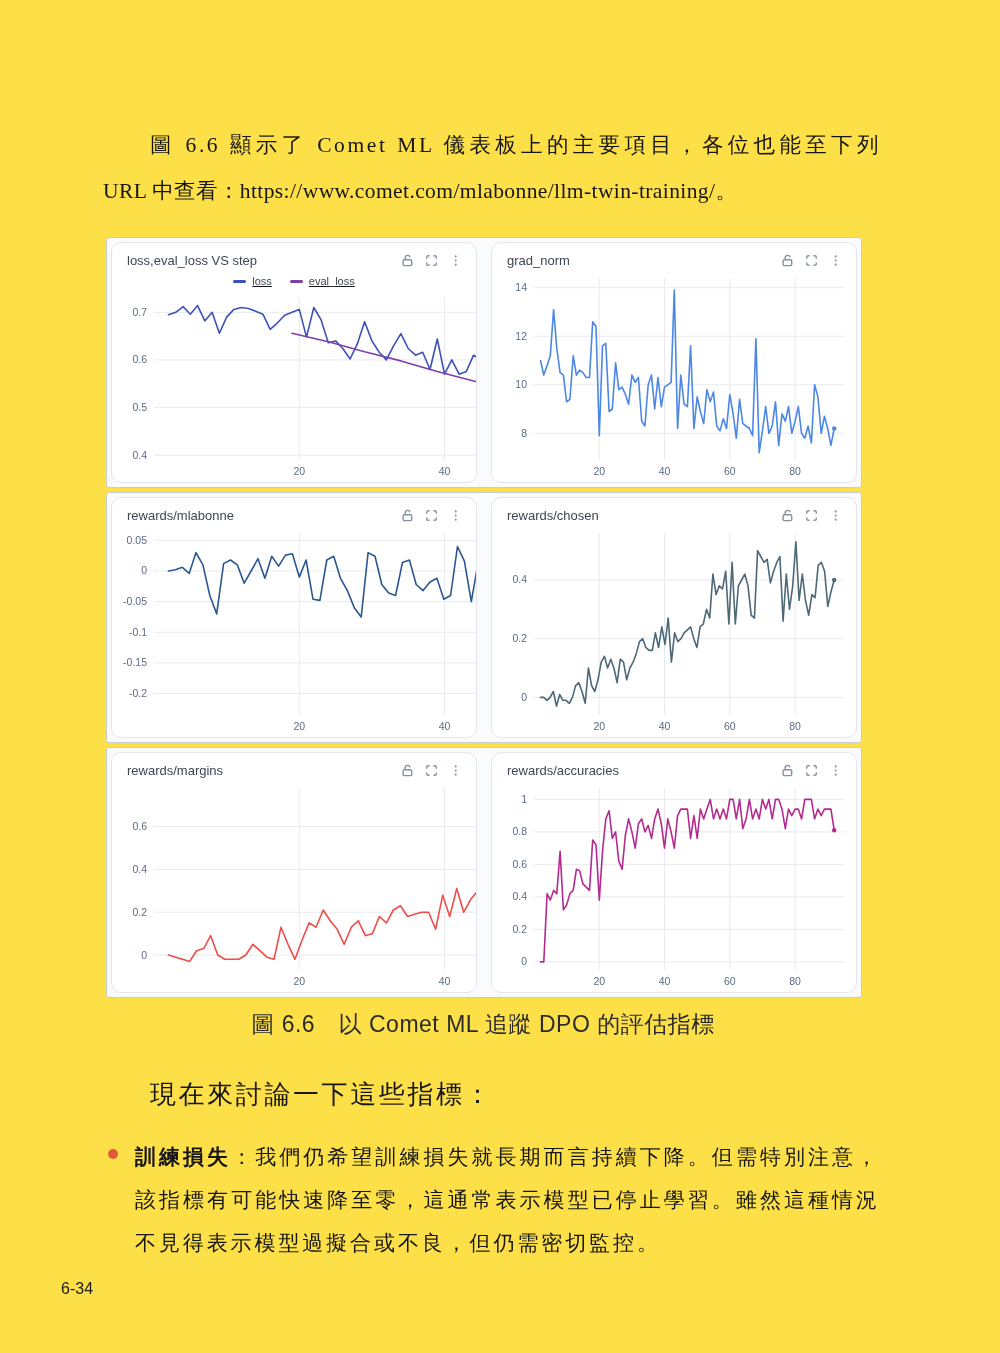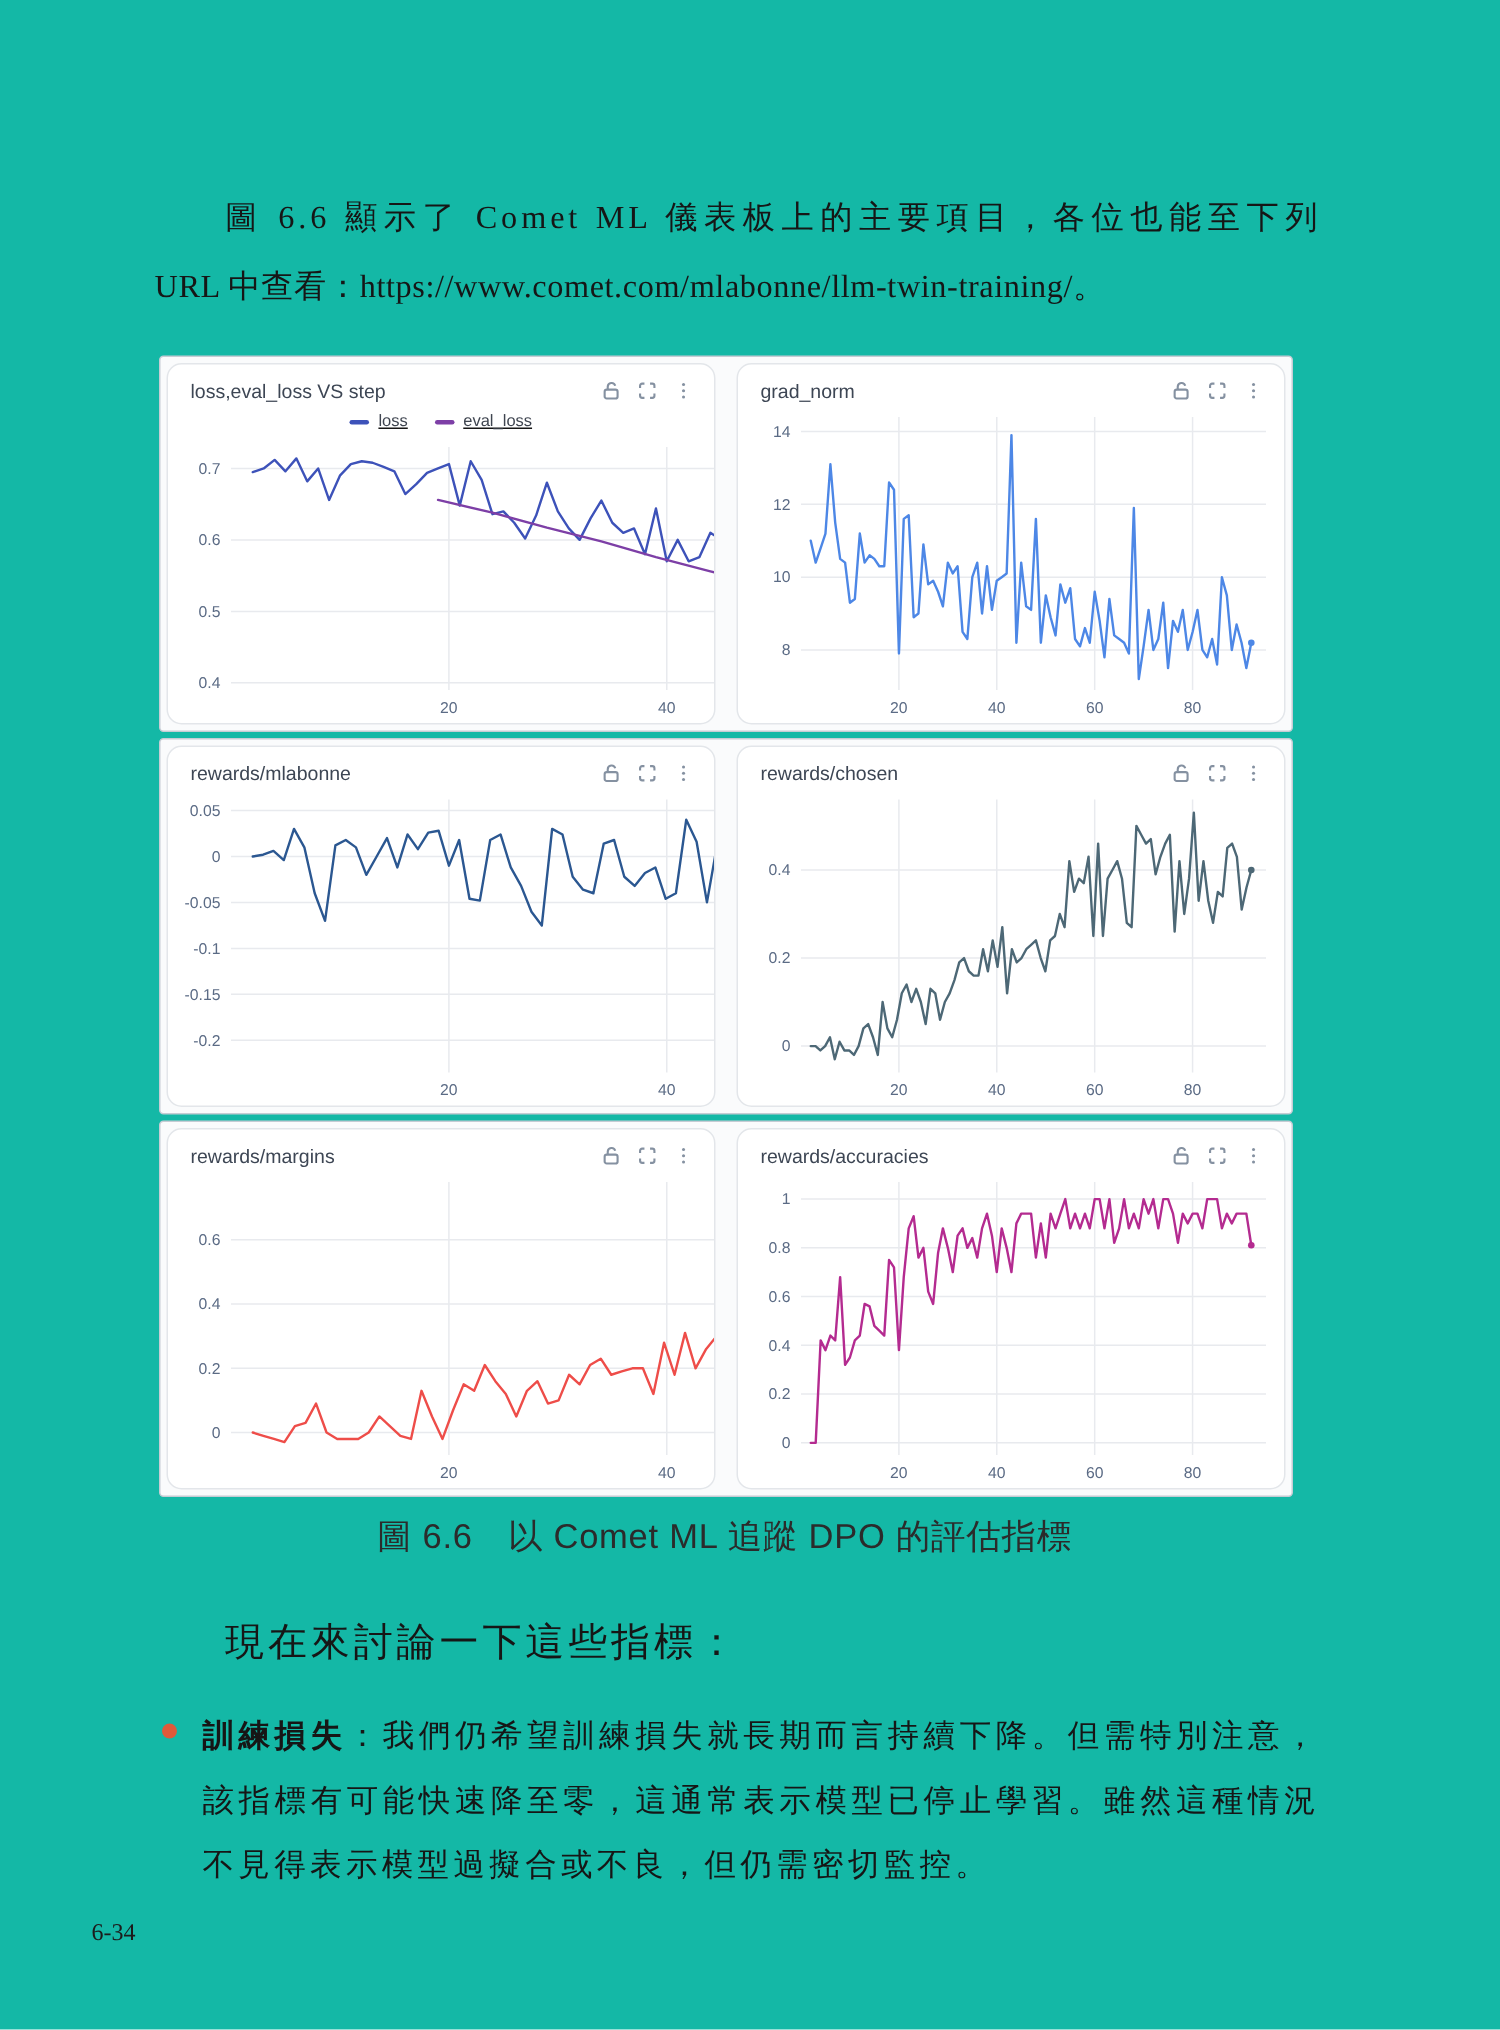--- a/index.html
+++ b/index.html
@@ -1,28 +1,28 @@
 <!DOCTYPE html>
 <html><head>
 <meta charset="utf-8">
 <style>
   html,body{margin:0;padding:0;background:#fff;}
-  .page{position:relative;width:1000px;height:1353px;background:#14b8a6;overflow:hidden;
+  .page{position:relative;width:1000px;height:1353px;background:#fde047;overflow:hidden;
         font-family:"Liberation Serif","DejaVu Serif",serif;color:#161616;}
 
   
   .intro{position:absolute;left:103px;top:122px;width:778px;font-size:21.5px;line-height:46px;letter-spacing:2.6px;}
   .intro .l1{text-indent:47px;text-align:justify;text-align-last:justify;}
   .intro .l2{letter-spacing:0.4px;}
   .lead{position:absolute;left:103px;top:1072px;width:778px;font-size:26px;line-height:46px;letter-spacing:2.6px;text-indent:47px;}
   .bullet{position:absolute;left:108px;top:1136px;width:772px;}
   .bullet-dot{position:absolute;left:0;top:13px;width:10px;height:10px;border-radius:50%;background:#df5a3a;}
   .bullet-text{margin:0 0 0 27px;font-size:21px;line-height:43px;letter-spacing:2.9px;text-align:justify;}
   .bullet-text b{font-weight:bold;}
-  .pagenum{position:absolute;left:61px;top:1280px;font-family:Liberation Serif, serif;font-size:16px;color:#1c1c1c;}
+  .pagenum{position:absolute;left:61px;top:1280px;font-family:Liberation Sans, sans-serif;font-size:16px;color:#1c1c1c;}
   .caption{position:absolute;left:103px;top:1009px;width:760px;text-align:center;
            font-family:"Liberation Sans","DejaVu Sans",sans-serif;font-size:23px;color:#2b2b2b;letter-spacing:0.5px;}
 
   
   .figure{position:absolute;left:106px;top:237px;width:756px;text-align:right;}
   .figure-row{box-sizing:border-box;width:756px;height:251px;margin-bottom:4px;
               border:1px solid #c6ccd4;border-radius:3px;background:#fafbfc;
               padding:4px;display:flex;gap:14px;}
   .panel{box-sizing:border-box;flex:1 1 0;background:#ffffff;border:1px solid #e3e6ea;border-radius:10px;
          display:flex;flex-direction:column;overflow:hidden;font-family:"Liberation Sans","DejaVu Sans",sans-serif;}

